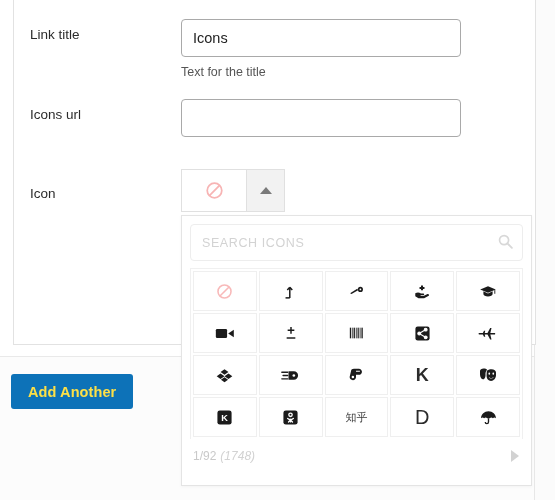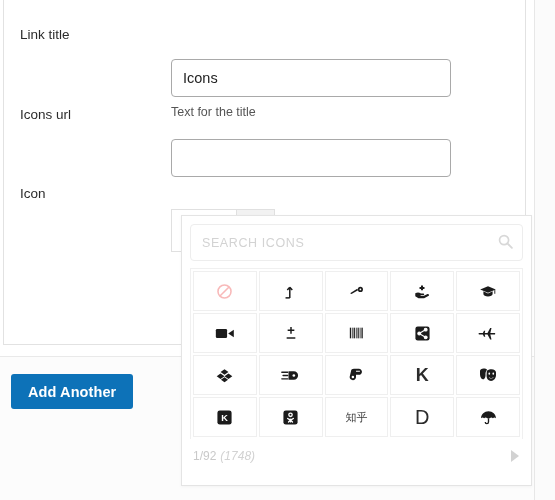--- a/index.html
+++ b/index.html
@@ -35,21 +35,21 @@
     width: 555px;
     height: 144px;
     background: #fcfcfc;
     border-top: 1px solid #e9e9e9;
     box-sizing: border-box;
   }
 
   
   .form-panel {
     position: absolute;
-    left: 3px;
+    left: 13px;
     top: -1px;
     width: 523px;
     height: 346px;
     background: #ffffff;
     border: 1px solid #e2e2e2;
     border-top: none;
     box-sizing: border-box;
   }
 
   .field-row {
@@ -61,21 +61,20 @@
     position: absolute;
     left: 16px;
     width: 150px;
     font-size: 13.5px;
     color: #2b2b2b;
     font-family: "Liberation Sans", sans-serif;
   }
   .field-control {
     position: absolute;
     left: 167px;
-    margin-top: 40px;
   }
   .text-input {
     width: 280px;
     height: 38px;
     border: 1px solid #a9a9a9;
     border-radius: 4px;
     background: #ffffff;
     box-sizing: border-box;
     font-family: "Liberation Sans", sans-serif;
     font-size: 14.5px;
@@ -127,21 +126,21 @@
   .ban-icon { display: block; }
 
   
   .add-another-btn {
     position: absolute;
     left: 11px;
     top: 374px;
     height: 35px;
     padding: 0 17px;
     background: #0d72b8;
-    color: #ffffff;
+    color: #fde047;
     border: none;
     border-radius: 3px;
     font-family: "Liberation Sans", sans-serif;
     font-size: 14.5px;
     font-weight: bold;
     cursor: pointer;
     letter-spacing: .1px;
   }
 
   

